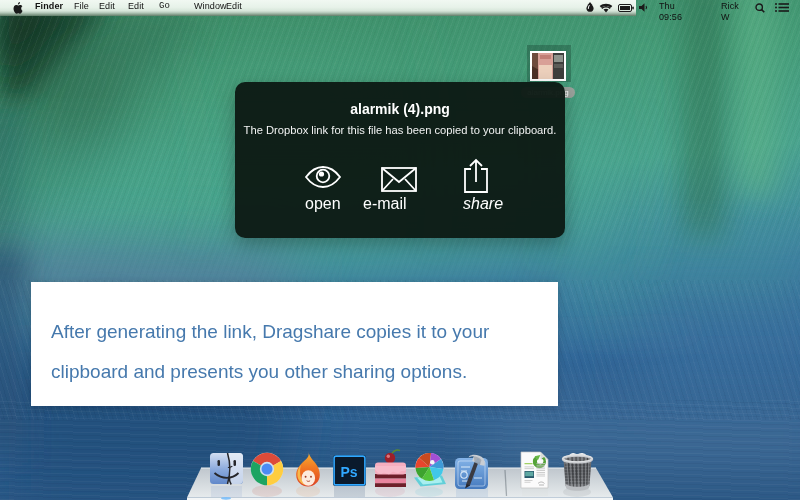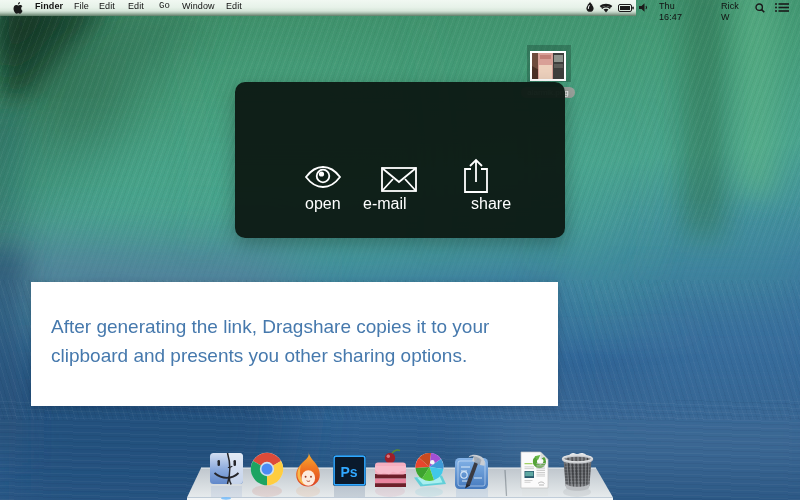--- a/index.html
+++ b/index.html
@@ -14,21 +14,21 @@
 
 #pill{position:absolute;left:521px;top:87px;width:54px;height:11px;border-radius:6px;background:#9aa29c;color:#fff;font-size:8px;text-align:center;line-height:11px;}
 #thumbsq{position:absolute;left:527px;top:45px;width:44px;height:37px;background:rgba(10,40,28,.28);}
 #thumb{position:absolute;left:530px;top:51px;width:32px;height:26px;background:#fff;border:2px solid #fff;}
 #popup{position:absolute;left:235px;top:82px;width:330px;height:156px;border-radius:10px;background:rgba(13,26,20,.96);color:#fff;box-shadow:0 6px 18px rgba(0,0,0,0.28);}
 #ptitle{position:absolute;left:0;top:19px;width:330px;text-align:center;font-size:14px;font-weight:bold;color:#fff;}
 #psub{position:absolute;left:0;top:42px;width:330px;text-align:center;font-size:11.2px;color:#f2f2f2;}
 .plabel{position:absolute;top:113px;font-size:16px;color:#fff;}
 
 #whitebox{position:absolute;left:31px;top:282px;width:527px;height:124px;background:#fff;box-shadow:0 2px 8px rgba(0,0,20,0.18);}
-#whitebox .t{position:absolute;left:20px;top:30px;width:492px;font-size:19px;line-height:29px;color:#4679ad;}
+#whitebox .t{position:absolute;left:20px;top:30px;width:492px;font-size:19px;line-height:40px;color:#4679ad;}
 
 #dock{position:absolute;left:0;top:430px;width:800px;height:70px;}
 </style>
 </head>
 <body>
 <svg id="wall" width="800" height="500" viewBox="0 0 800 500">
  <defs>
   <linearGradient id="base" x1="0" y1="0" x2="0.17" y2="1">
    <stop offset="0" stop-color="#3c8a64"></stop>
    <stop offset="0.24" stop-color="#459c78"></stop>
@@ -85,74 +85,76 @@
  <rect x="22" y="2" width="9" height="7" fill="#8e938c"></rect>
  <rect x="22" y="11" width="9" height="4" fill="#5c5c58"></rect>
  <rect x="6" y="0" width="15" height="26" fill="#d8a097"></rect>
  <rect x="7" y="12" width="13" height="14" fill="#ecd0bc"></rect>
  <rect x="8" y="2" width="11" height="4" fill="#c27f76"></rect>
 </svg>
 </div>
 <div id="pill">alarmik.png</div>
 
 <div id="popup">
+ <div id="ptitle">alarmik (4).png</div>
+ <div id="psub">The Dropbox link for this file has been copied to your clipboard.</div>
  <svg style="position:absolute;left:69px;top:84px" width="38" height="22" viewBox="0 0 38 22">
   <path d="M2,11 C8,3 14,1 19,1 C24,1 30,3 36,11 C30,19 24,21 19,21 C14,21 8,19 2,11 Z" fill="none" stroke="#fff" stroke-width="1.8"></path>
   <circle cx="19" cy="10" r="6.3" fill="none" stroke="#fff" stroke-width="1.8"></circle>
   <circle cx="17.5" cy="8" r="2.6" fill="#fff"></circle>
  </svg>
  <svg style="position:absolute;left:146px;top:85px" width="36" height="25" viewBox="0 0 36 25">
   <rect x="1" y="1" width="34" height="23" fill="none" stroke="#fff" stroke-width="1.8"></rect>
   <path d="M1,1 L18,15 L35,1" fill="none" stroke="#fff" stroke-width="1.8"></path>
   <path d="M1,24 L12,12 M35,24 L24,12" fill="none" stroke="#fff" stroke-width="1.8"></path>
  </svg>
  <svg style="position:absolute;left:228px;top:76px" width="26" height="36" viewBox="0 0 26 36">
   <path d="M8,11 L2,11 L2,34 L24,34 L24,11 L18,11" fill="none" stroke="#fff" stroke-width="1.8"></path>
   <path d="M13,24 L13,3 M7,8 L13,2 L19,8" fill="none" stroke="#fff" stroke-width="1.8"></path>
  </svg>
  <div class="plabel" style="left:70px;text-align:right;">open</div>
  <div class="plabel" style="left:128px;">e-mail</div>
- <div class="plabel" style="left:236px;">share</div>
+ <div class="plabel" style="left:228px;font-style:italic;">share</div>
 </div>
 
 <div id="whitebox">
  <div class="t">After generating the link, Dragshare copies it to your clipboard and presents you other sharing options.</div>
 </div>
 
 <div id="menubar">
  <svg class="mitem" style="left:12px;top:2px" width="11" height="12" viewBox="0 0 11 12">
   <path d="M7.5,1.8 C7.9,1.2 8.0,0.5 7.9,0 C7.3,0.05 6.7,0.4 6.3,0.95 C5.9,1.5 5.8,2.2 5.9,2.6 C6.6,2.65 7.1,2.35 7.5,1.8 Z M9.2,6.4 C9.2,4.9 10.3,4.2 10.35,4.15 C9.7,3.2 8.7,3.05 8.4,3.05 C7.5,3 6.7,3.55 6.3,3.55 C5.8,3.55 5.2,3.05 4.4,3.1 C3.4,3.1 2.5,3.65 2,4.55 C1,6.3 1.7,8.9 2.7,10.3 C3.2,11 3.8,11.8 4.5,11.75 C5.2,11.7 5.5,11.3 6.3,11.3 C7.1,11.3 7.4,11.75 8.1,11.75 C8.9,11.75 9.4,11.05 9.8,10.35 C10.3,9.55 10.5,8.8 10.55,8.75 C10.5,8.7 9.2,8.2 9.2,6.4 Z" fill="#1a1a1a"></path>
  </svg>
  <div class="mitem b" style="left:35px;">Finder</div>
  <div class="mitem" style="left:74px;">File</div>
  <div class="mitem" style="left:99px;">Edit</div>
  <div class="mitem" style="left:128px;">Edit</div>
  <div class="mitem" style="left:159px;font-family:Liberation Mono, monospace;">Go</div>
- <div class="mitem" style="left:182px;text-align:right;">Window</div>
+ <div class="mitem" style="left:194px;text-align:right;">Window</div>
  <div class="mitem" style="left:226px;">Edit</div>
  <svg class="mitem" style="left:586px;top:2px" width="8" height="10" viewBox="0 0 8 10">
   <path d="M4,0 C4,0 0.4,4.2 0.4,6.4 C0.4,8.4 2,9.8 4,9.8 C6,9.8 7.6,8.4 7.6,6.4 C7.6,4.2 4,0 4,0 Z" fill="#1a1a1a"></path>
   <path d="M3.2,3.5 C2.6,4.5 2.2,5.6 2.3,6.5" stroke="#fff" stroke-width="1" fill="none" stroke-linecap="round"></path>
  </svg>
  <svg class="mitem" style="left:599px;top:2.5px" width="14" height="10" viewBox="0 0 14 10">
   <path d="M7,9.6 L9.5,6.6 C8.8,6 7.9,5.7 7,5.7 C6.1,5.7 5.2,6 4.5,6.6 Z" fill="#1a1a1a"></path>
   <path d="M7,3.1 C8.8,3.1 10.5,3.75 11.8,4.85 L13.3,3.05 C11.6,1.55 9.4,0.7 7,0.7 C4.6,0.7 2.4,1.55 0.7,3.05 L2.2,4.85 C3.5,3.75 5.2,3.1 7,3.1 Z" fill="#1a1a1a"></path>
   <path d="M7,5.9 C8.1,5.9 9.2,6.3 10,7 L11.4,5.3 C10.2,4.25 8.6,3.65 7,3.65 C5.4,3.65 3.8,4.25 2.6,5.3 L4,7 C4.8,6.3 5.9,5.9 7,5.9 Z" fill="#1a1a1a" opacity="0"></path>
   <path d="M2.7,5.4 C3.9,4.4 5.4,3.8 7,3.8 C8.6,3.8 10.1,4.4 11.3,5.4" stroke="#1a1a1a" stroke-width="1.5" fill="none"></path>
  </svg>
  <svg class="mitem" style="left:618px;top:4px" width="16" height="8" viewBox="0 0 16 8">
   <rect x="0.5" y="0.5" width="13" height="7" rx="1.5" fill="none" stroke="#1a1a1a"></rect>
   <rect x="2" y="2" width="10" height="4" fill="#1a1a1a"></rect>
   <rect x="14.3" y="2.5" width="1.5" height="3" rx="0.7" fill="#1a1a1a"></rect>
  </svg>
  <svg class="mitem" style="left:639px;top:3px" width="10" height="9" viewBox="0 0 10 9">
   <path d="M0,3 L2.5,3 L5.5,0.3 L5.5,8.7 L2.5,6 L0,6 Z" fill="#1a1a1a"></path>
   <path d="M7,3 C7.6,3.8 7.6,5.2 7,6" stroke="#1a1a1a" stroke-width="1.1" fill="none"></path>
  </svg>
- <div class="mitem" style="left:659px;">Thu 16:47</div>
+ <div class="mitem" style="left:659px;">Thu 09:56</div>
  <div class="mitem" style="left:713px;padding-left:8px;">Rick W</div>
  <svg class="mitem" style="left:755px;top:2.5px" width="10" height="10" viewBox="0 0 10 10">
   <circle cx="4.2" cy="4.2" r="3.2" fill="none" stroke="#1a1a1a" stroke-width="1.4"></circle>
   <path d="M6.6,6.6 L9.3,9.3" stroke="#1a1a1a" stroke-width="1.6"></path>
  </svg>
  <svg class="mitem" style="left:775px;top:3px" width="14" height="9" viewBox="0 0 14 9">
   <circle cx="1" cy="1" r="1" fill="#1a1a1a"></circle>
       <rect x="3.5" y="0.2" width="10.5" height="1.6" fill="#1a1a1a"></rect>
   <circle cx="1" cy="4.5" r="1" fill="#1a1a1a"></circle>
       <rect x="3.5" y="3.7" width="10.5" height="1.6" fill="#1a1a1a"></rect>

